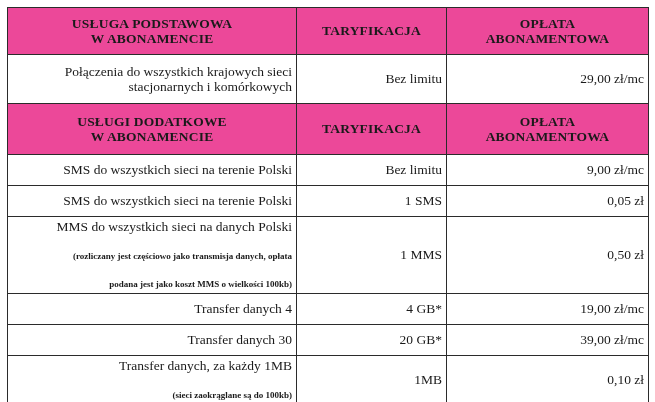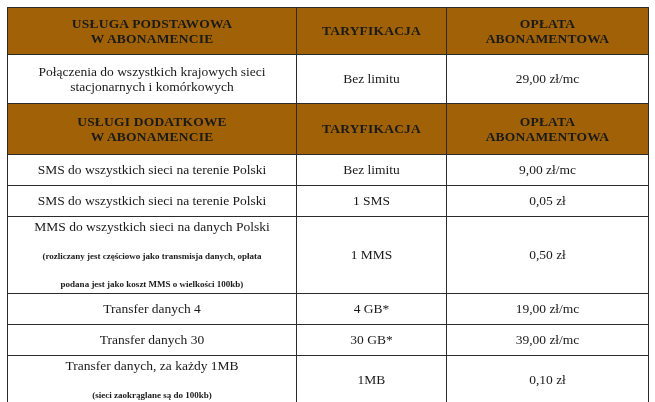--- a/index.html
+++ b/index.html
@@ -38,32 +38,33 @@
     padding: 2px 4px;
     line-height: 1.12;
   }
 
   
   col.c-service { width: 289px; }
   col.c-rate    { width: 150px; }
   col.c-fee     { width: 202px; }
 
   tr.header-row td {
-    background: #a16207;
+    background: #ec4899;
     font-weight: bold;
     font-size: 13.5px;
     letter-spacing: 0.2px;
     height: 40px;
     padding: 3px 4px;
   }
   tr.header-row.second td { height: 44px; }
 
   tr.data-row td {
     font-size: 13.5px;
     height: 26px;
+    text-align: right;
   }
   tr.data-row.tall td { height: 44px; }
   tr.data-row.mms td  { height: 46px; }
   tr.data-row.last td { height: 38px; font-family: Liberation Serif, serif; }
 
   .cell-line { display: block; }
 
   .fineprint {
     display: block;
     font-size: 9px;
@@ -154,21 +155,21 @@
         </td>
         <td>4 GB*</td>
         <td>19,00 zł/mc</td>
       </tr>
 
 
       <tr class="data-row">
         <td>
           <span class="cell-line">Transfer danych 30</span>
         </td>
-        <td>30 GB*</td>
+        <td>20 GB*</td>
         <td>39,00 zł/mc</td>
       </tr>
 
       <tr class="data-row last">
         <td>
           <span class="cell-line">Transfer danych, za każdy 1MB</span>
           <span class="fineprint">(sieci zaokrąglane są do 100kb)</span>
         </td>
         <td>1MB</td>
         <td>0,10 zł</td>

